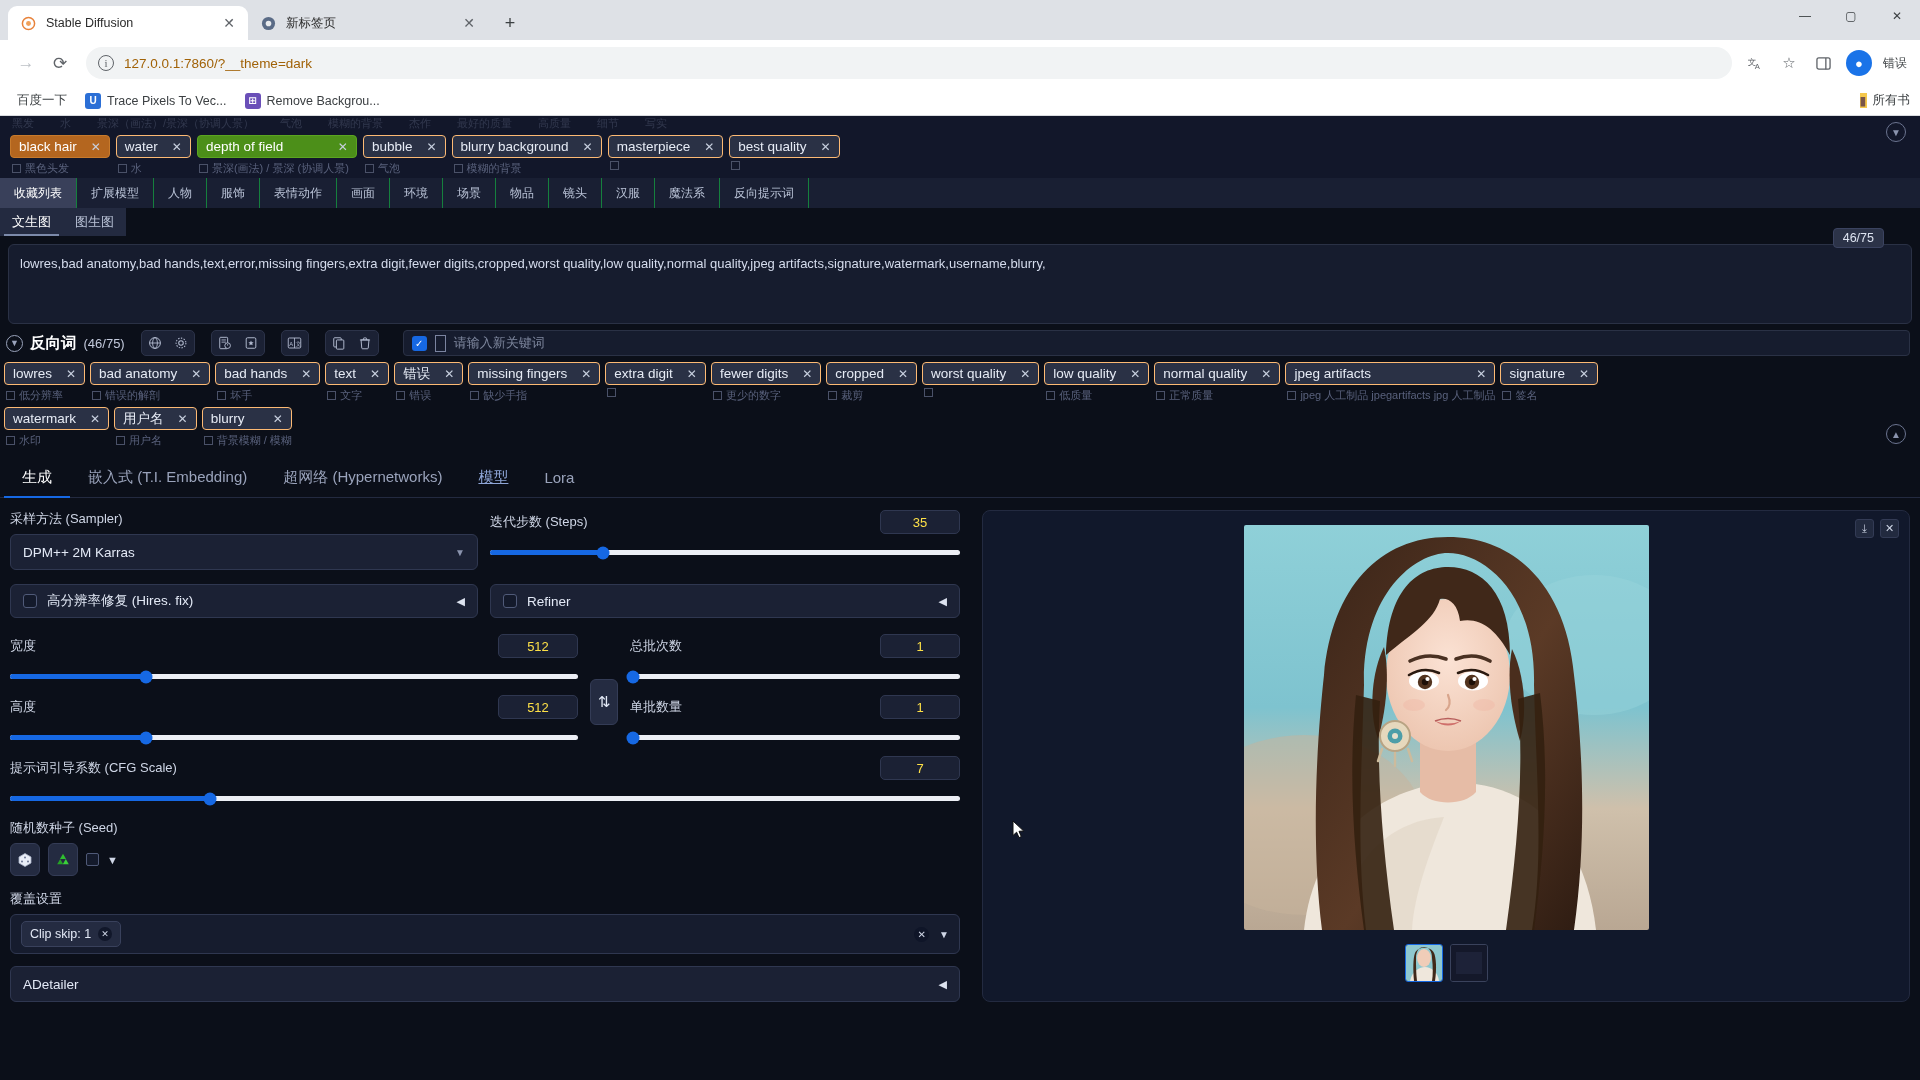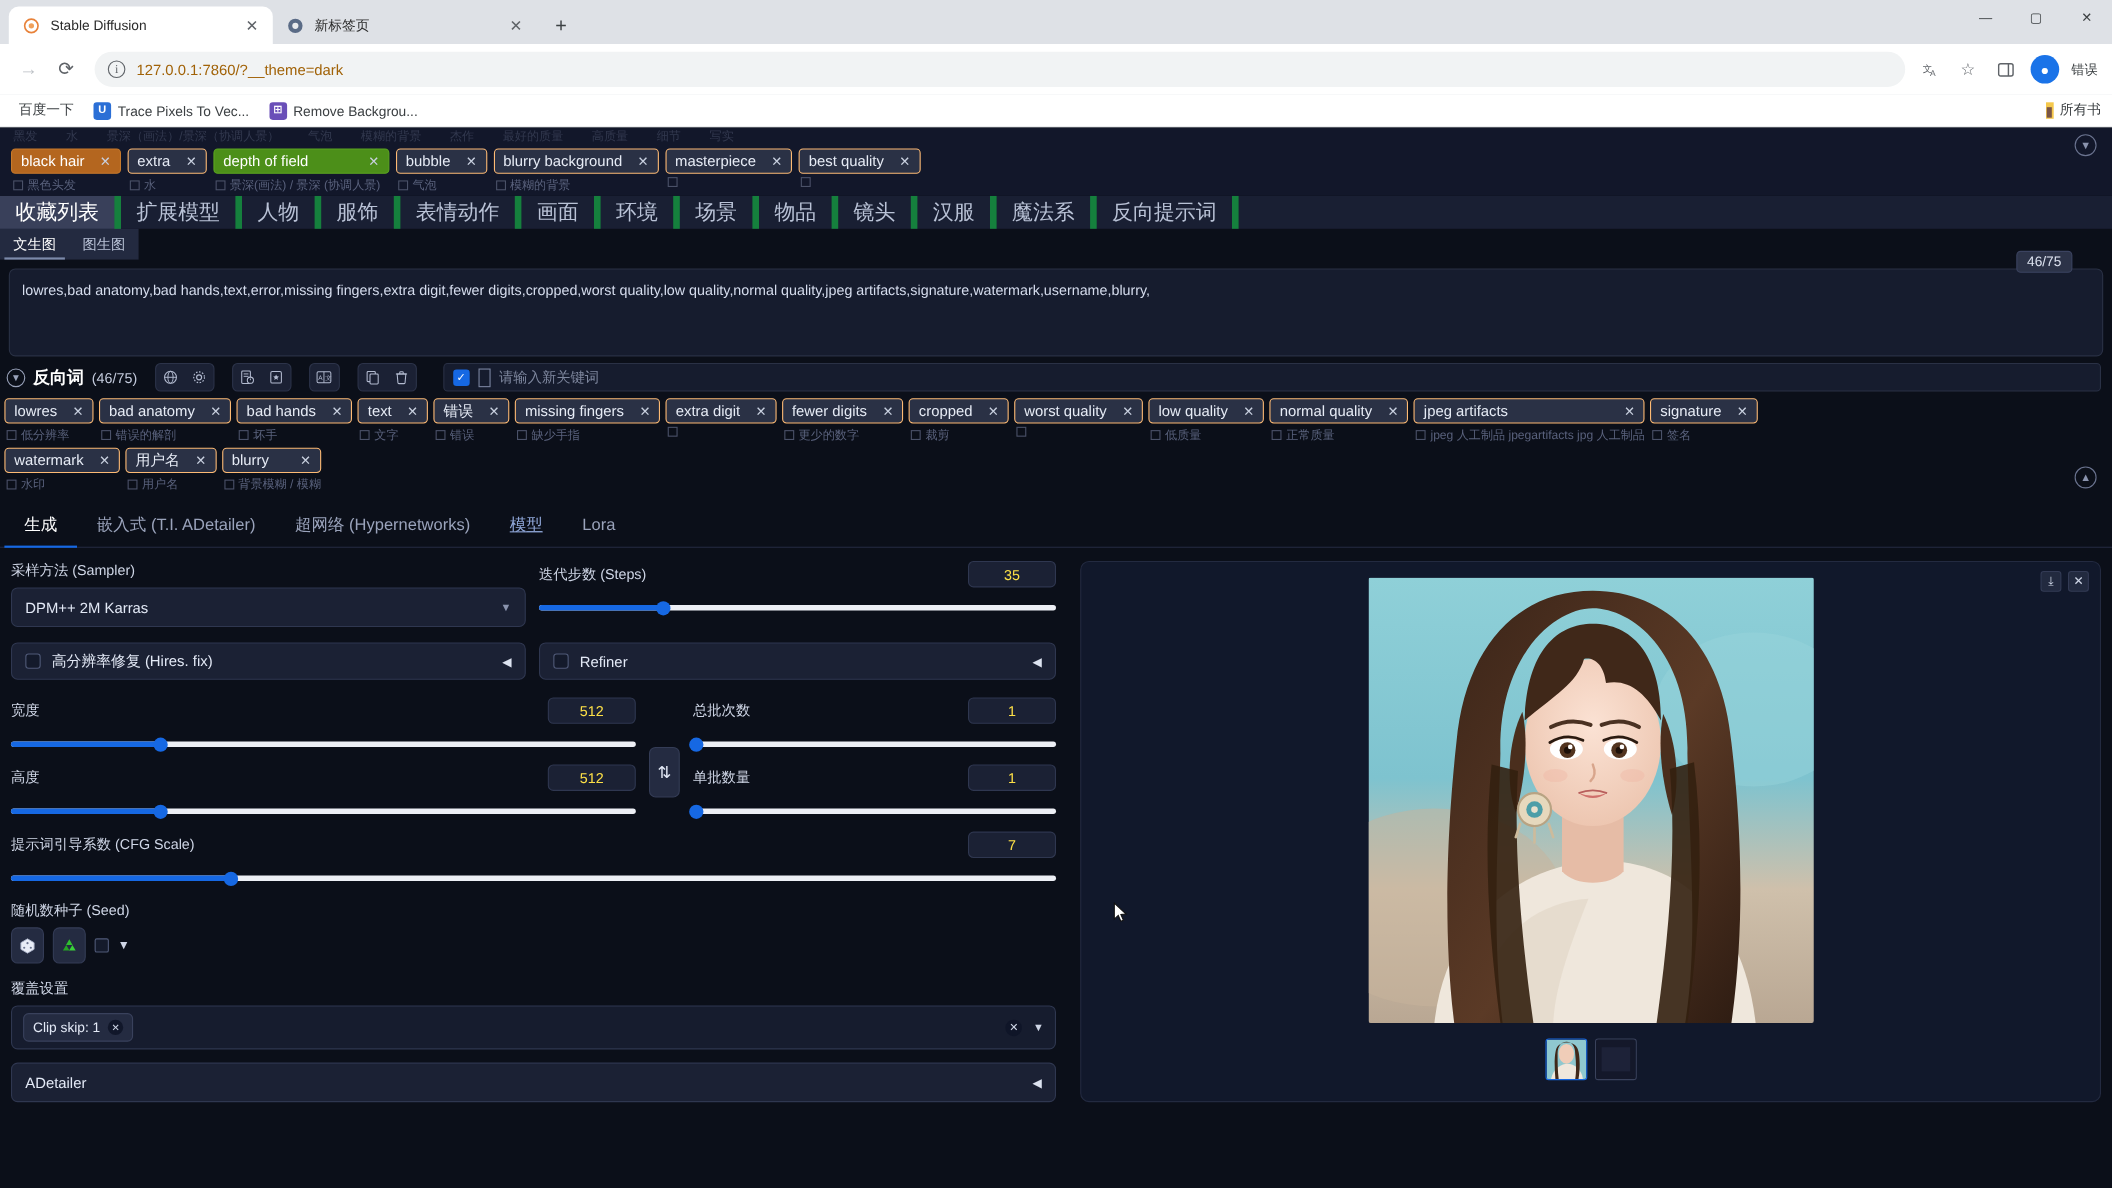--- a/index.html
+++ b/index.html
@@ -61,21 +61,21 @@
   .chip.c-green .chipmain { background:#4c8f19; border-color:#5ba520; color:#fff; min-width:160px;}
   .chip .x { color:#c9d1e0; font-size:12px; margin-left:auto; padding-left:6px; }
   .chip .chipsub { font-size:11px; color:#59617c; margin-top:3px; padding-left:2px; white-space:nowrap;
                    display:flex; gap:4px; align-items:center;}
   .chipsub .sq { width:9px;height:9px;border:1px solid #4a5168;display:inline-block; flex:0 0 9px;}
   .collapse-caret { position:absolute; right:14px; top:6px; width:20px;height:20px;border:1.5px solid #6b7490;
                     border-radius:50%; color:#8a93ad; display:flex;align-items:center;justify-content:center;font-size:10px;}
 
   
   .cattabs { display:flex; background:#191f33; height:30px; align-items:stretch; }
-  .cattab { display:flex;align-items:center;padding:0 14px; font-size:19px; color:#b9c2d6; border-right:6px solid #15803d;}
+  .cattab { display:flex;align-items:center;padding:0 14px; font-size:12px; color:#b9c2d6; border-right:1px solid #15803d;}
   .cattab.active { background:#39405a; color:#fff; }
 
   .subtabs { display:flex; background:#232a40; height:28px; align-items:stretch; width:max-content; }
   .subtab { display:flex;align-items:center; padding:0 12px; font-size:13px; color:#b9c2d6; position:relative;}
   .subtab.active { color:#fff; }
   .subtab.active::after{content:"";position:absolute;left:4px;right:4px;bottom:0;height:2px;background:#7c8aaa;}
 
   
   .promptwrap { padding:8px 0 0 0; position:relative; }
   .promptbox { margin:0 8px; background:#161c2e; border:1px solid #2a3145; border-radius:6px;
@@ -272,21 +272,21 @@
             <span>black hair</span>
             <span class="x">✕</span>
           </div>
           <div class="chipsub">
             <span class="sq"></span>
             <span>黑色头发</span>
           </div>
         </div>
         <div class="chip ">
           <div class="chipmain">
-            <span>extra</span>
+            <span>water</span>
             <span class="x">✕</span>
           </div>
           <div class="chipsub">
             <span class="sq"></span>
             <span>水</span>
           </div>
         </div>
         <div class="chip c-green">
           <div class="chipmain">
             <span>depth of field</span>
@@ -615,21 +615,21 @@
             <span class="sq"></span>
             <span>背景模糊 / 模糊</span>
           </div>
         </div>
       </div>
     <div class="expand-caret">▲</div>
   </div>
 
   <div class="maintabs" id="mainTabs">
       <div class="mtab active">生成</div>
-      <div class="mtab">嵌入式 (T.I. ADetailer)</div>
+      <div class="mtab">嵌入式 (T.I. Embedding)</div>
       <div class="mtab">超网络 (Hypernetworks)</div>
       <div class="mtab link">模型</div>
       <div class="mtab">Lora</div>
     </div>
 
   <div class="split">
 
     <div class="leftcol">
 
       <div class="row2">

